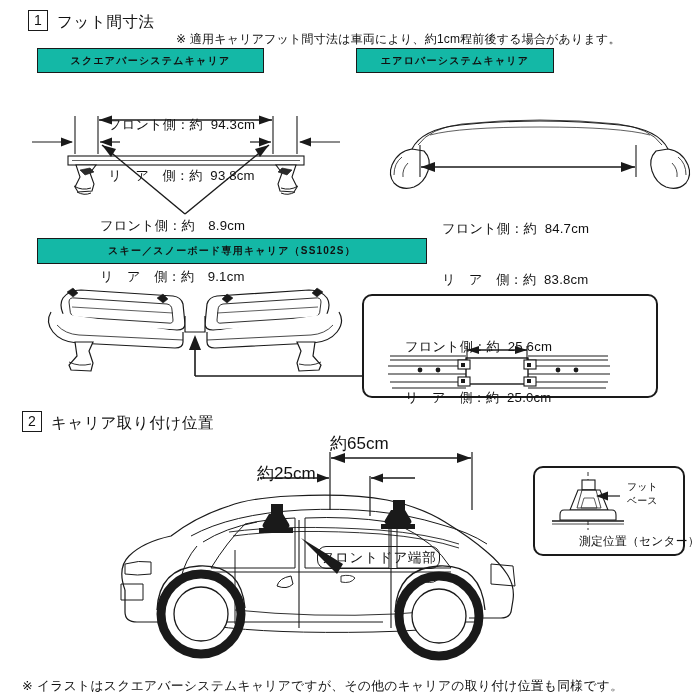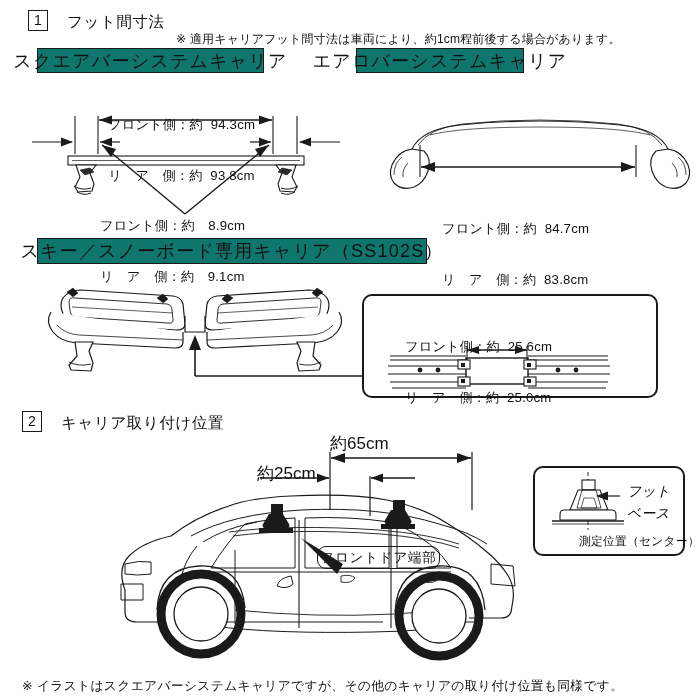--- a/index.html
+++ b/index.html
@@ -29,40 +29,40 @@
     width: 20px; height: 21px;
     line-height: 19px;
     text-align: center;
     font-size: 14px;
     background: #fff;
   }
   .sec-title {
     font-size: 15.5px;
     letter-spacing: 0.6px;
     white-space: nowrap;
-    margin-left: 10px;
   }
   .sec-note {
     font-size: 12px;
     letter-spacing: 0.2px;
     white-space: nowrap;
     margin-top: 17px;
   }
 
   
   .cap-box {
     box-sizing: border-box;
     border: 1.6px solid #1a1a1a;
-    background: #0f766e;
+    background: #14b8a6;
     display: flex;
     align-items: center;
     justify-content: center;
-    font-size: 18px;
+    font-size: 10px;
     letter-spacing: 1.2px;
     white-space: nowrap;
+    font-weight: bold;
   }
 
   
   .dim {
     font-size: 13.2px;
     line-height: 17px;
     white-space: pre;
     letter-spacing: 0.2px;
   }
   .dim-row { display: block; }
@@ -85,24 +85,23 @@
     font-size: 13.5px;
     letter-spacing: 0.8px;
     white-space: nowrap;
   }
   .foot-note {
     font-size: 12.8px;
     letter-spacing: 0.3px;
     white-space: nowrap;
   }
   .small-lbl {
-    font-size: 14px;
-    line-height: 22px;
+    font-size: 10px;
+    line-height: 14px;
     white-space: pre;
-    font-style: italic;
   }
   .meas-lbl {
     font-size: 11.8px;
     white-space: nowrap;
     letter-spacing: 0.2px;
   }
   .dimnum {
     font-size: 17px;
     white-space: nowrap;
   }
@@ -169,21 +168,21 @@
       <polygon points="82,33 96,37 91,45"></polygon>
       <polygon points="249,33 235,37 240,45"></polygon>
     </g>
   </svg>
 
   <div class="abs dim" style="left:100px; top:183px; text-align:left;">
     <span class="dim-row">フロント側：約　8.9cm</span>
     <span class="dim-row">リ　ア　側：約　9.1cm</span>
   </div>
 
-  <div class="abs cap-box" style="left:356px; top:48px; width:168px; height:25px;">エアロバーシステムキャリア</div>
+  <div class="abs cap-box" style="left:356px; top:48px; width:198px; height:25px;">エアロバーシステムキャリア</div>
 
   <svg class="abs" style="left:390px; top:105px;" width="300" height="85" viewBox="0 0 300 85">
     <g stroke="#1a1a1a" fill="none" stroke-width="1.1">
 
       <path d="M22 44 q10 -20 48 -24 q80 -8 160 0 q38 4 48 24" fill="#fff"></path>
       <path d="M28 40 q12 -17 44 -21 q78 -8 156 0 q32 4 44 21" stroke-width="0.8"></path>
       <path d="M40 30 q30 -8 110 -8 q80 0 110 8" stroke-width="0.7"></path>
 
       <path d="M22 44 q-14 2 -20 16 q-4 10 2 18 q8 8 20 4 q10 -4 14 -16 q4 -12 -4 -20 z" fill="#fff"></path>
       <path d="M12 52 q-8 6 -8 18" stroke-width="0.8"></path>

